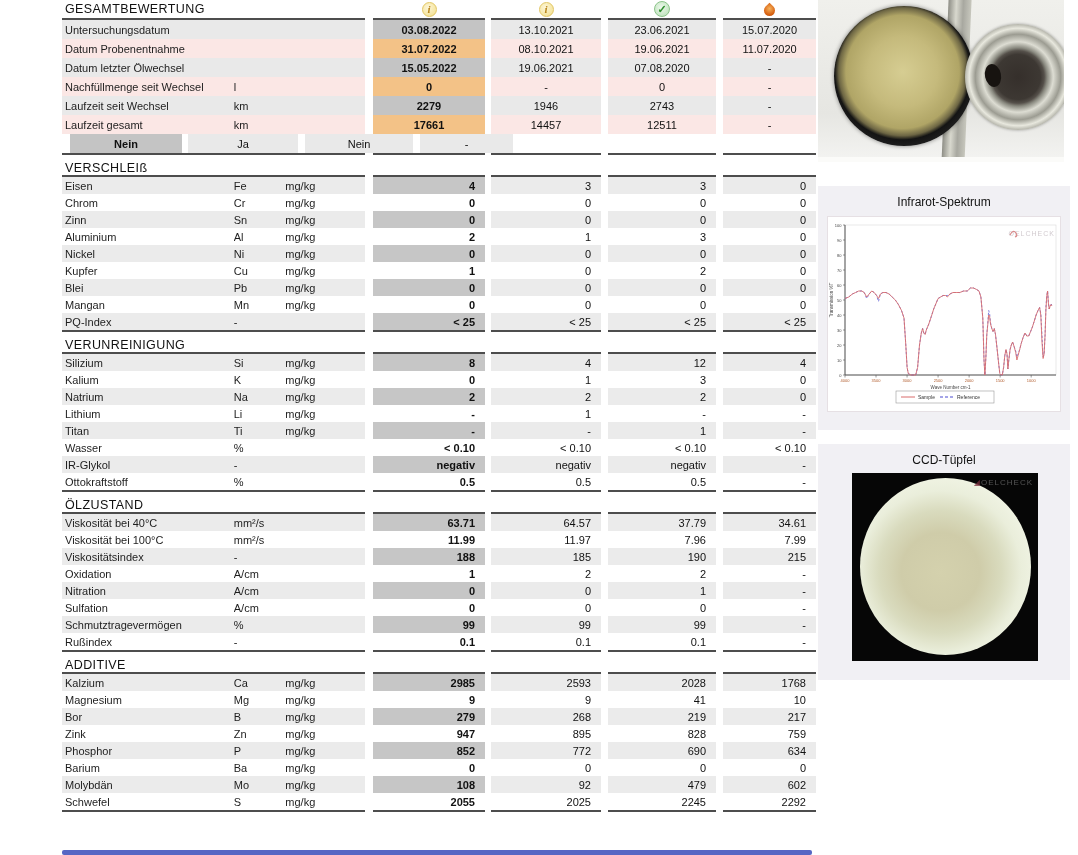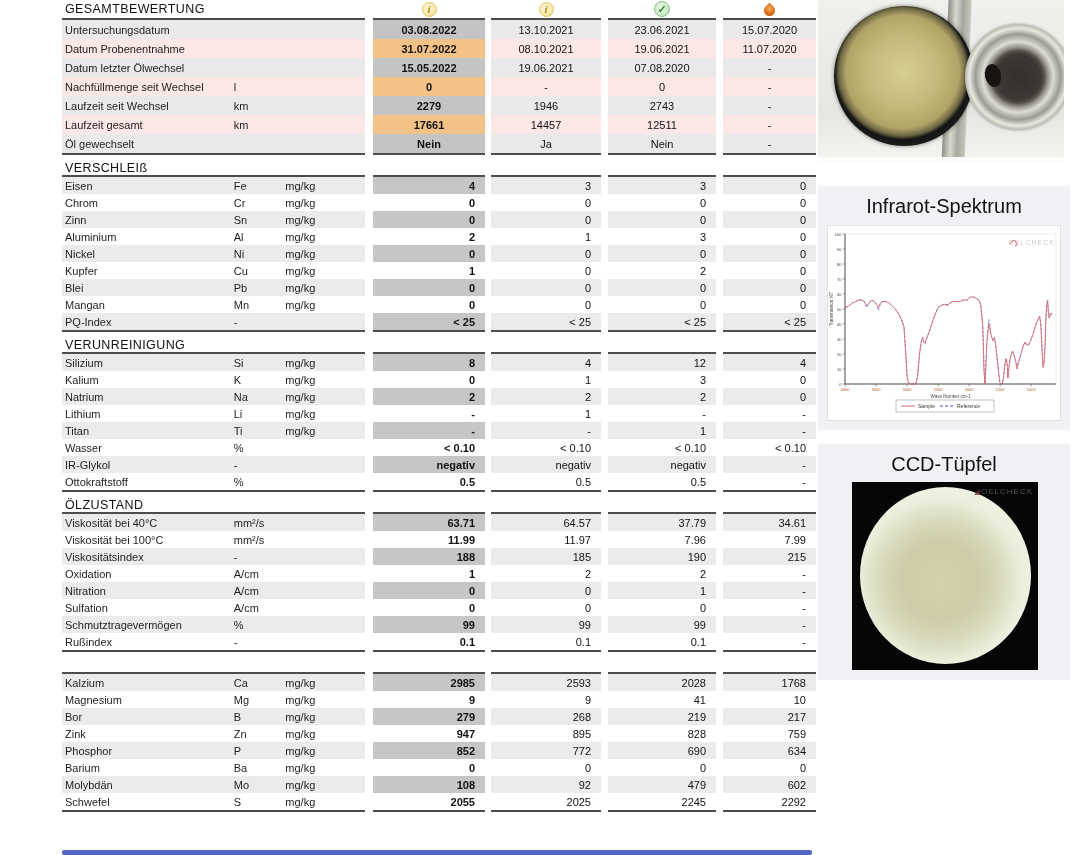--- a/index.html
+++ b/index.html
@@ -60,21 +60,21 @@
     background:radial-gradient(circle at 49% 47%, #d6cd92 0%, #c5ba7c 34%, #b0a566 55%, #6d6644 62%, #141414 66%, #262626 78%, #040404 100%);
     box-shadow:0 0 4px rgba(0,0,0,.45); }
   .oil-can { position:absolute; left:147px; top:24px; width:106px; height:106px; border-radius:50%;
     background:radial-gradient(circle at 50% 50%, #352f2b 0%, #3d3833 30%, #55504a 35%, #8a8a80 39%, #ddddd3 47%, #9c9c92 57%, #e8e8de 65%, #8f8f85 75%, #cdcdc3 86%, #70706a 100%);
     box-shadow:0 0 3px rgba(0,0,0,.35); }
   .can-hole { position:absolute; left:20px; top:40px; width:16px; height:23px; background:#171310; border-radius:50%; transform:rotate(-12deg); }
   .photo-bottom-edge { position:absolute; left:0; bottom:0; width:100%; height:5px; background:#fbfbf9; }
 
   .spectrum-panel { position:absolute; left:818px; top:186px; width:252px; height:244px; background:#f1f0f4; }
   .ccd-panel { position:absolute; left:818px; top:444px; width:252px; height:236px; background:#f1f0f4; }
-  .panel-title { text-align:center; font-size:20px; color:#121212; padding-top:9px; }
+  .panel-title { text-align:center; font-size:12px; color:#121212; padding-top:9px; }
   .chart-box { position:relative; width:234px; height:196px; margin:7px auto 0; background:#ffffff; border:1px solid #e6e0e4; }
   .ccd-photo { position:relative; width:186px; height:188px; margin:6px 0 0 34px; background:#060606; }
   .ccd-spot { position:absolute; left:8px; top:5px; width:171px; height:177px; border-radius:50%;
     background:radial-gradient(circle at 47% 53%, #d4d1ad 0%, #cfcca9 30%, #d9dbbe 47%, #eaeedb 62%, #f2f5e6 78%, #eef1e1 100%); }
   .ccd-wm { position:absolute; top:5px; right:5px; font-size:8px; letter-spacing:1px; color:#6e6e6e; opacity:.75;margin-left:24px; }
   .ccd-wm .wm-mark { color:#7e3040; }
 
   .bottom-bar { position:absolute; left:62px; bottom:0; width:750px; height:5px; background:#5666c4; border-radius:2px; }
 </style>
 </head>
@@ -215,25 +215,20 @@
           <span>14457</span>
         </div>
         <div class="val v2">
           <span>12511</span>
         </div>
         <div class="val v3">
           <span>-</span>
         </div>
       </div>
       <div class="t-row rowAp al-center gesamt">
-        <div class="lbl-block">
-          <div class="cell n">Öl gewechselt</div>
-          <div class="cell s"></div>
-          <div class="cell u"></div>
-        </div>
         <div class="val v0">
           <span>Nein</span>
         </div>
         <div class="val v1">
           <span>Ja</span>
         </div>
         <div class="val v2">
           <span>Nein</span>
         </div>
         <div class="val v3">
@@ -785,20 +780,23 @@
         </div>
       </div>
       <div class="rule">
         <div class="seg l"></div>
         <div class="seg c0"></div>
         <div class="seg c1"></div>
         <div class="seg c2"></div>
         <div class="seg c3"></div>
       </div>
       <div class="t-row sec-title-row">
+        <div class="lbl-block">
+          <div class="section-title">ADDITIVE</div>
+        </div>
         <div class="val v0"></div>
         <div class="val v1"></div>
         <div class="val v2"></div>
         <div class="val v3"></div>
       </div>
       <div class="rule">
         <div class="seg l"></div>
         <div class="seg c0"></div>
         <div class="seg c1"></div>
         <div class="seg c2"></div>

